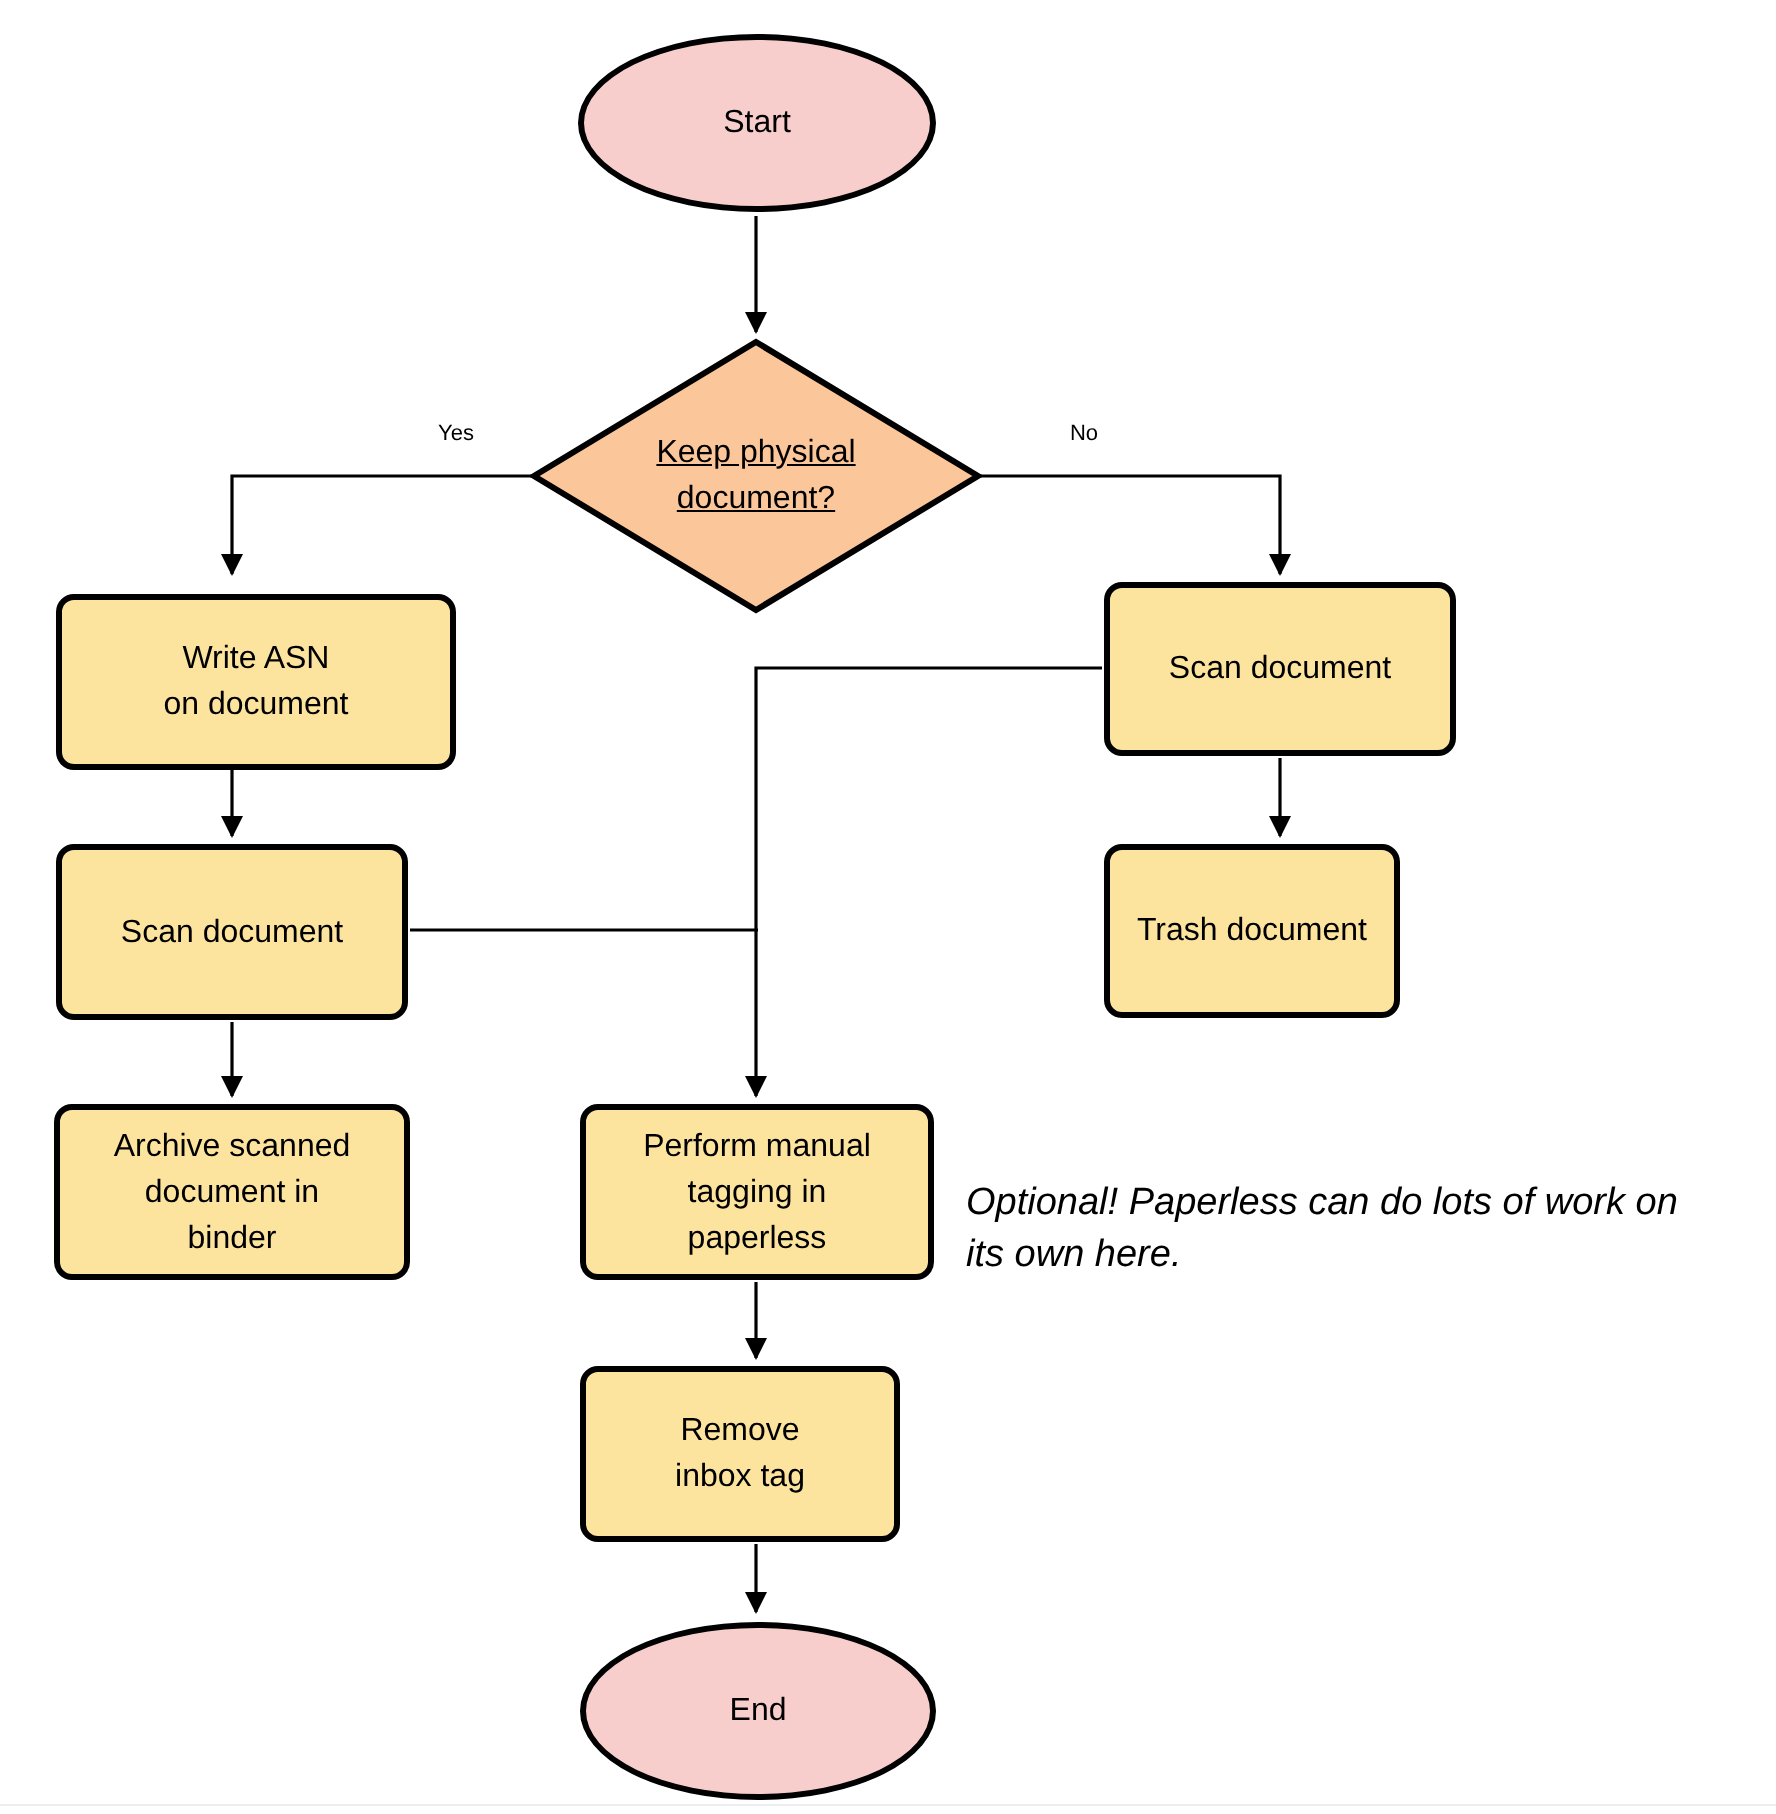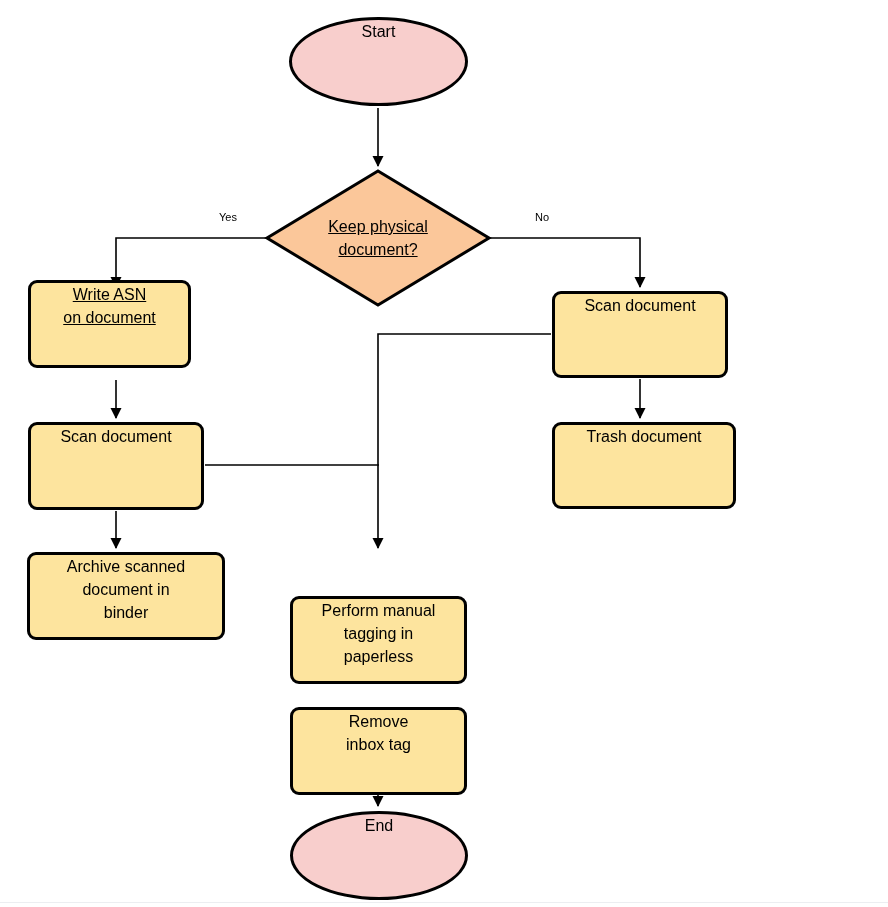--- a/index.html
+++ b/index.html
@@ -13,20 +13,21 @@
     overflow: hidden;
   }
   svg.edges { position: absolute; left: 0; top: 0; }
   .edge { stroke: #000000; stroke-width: 1.6; fill: none; }
   .diamond-svg { position: absolute; left: 259px; top: 163px; }
   .diamond { fill: #fbc79a; stroke: #000000; stroke-width: 3; }
   .node {
     position: absolute;
     box-sizing: border-box;
     display: flex;
+    align-items: center;
     justify-content: center;
     text-align: center;
     font-size: 16px;
     line-height: 23px;
   }
   .proc {
     background: #fde49e;
     border: 3px solid #000000;
     border-radius: 9px;
   }
@@ -89,51 +90,53 @@
   </div>
 
   <div class="node" style="left:283px; top:215px; width:190px; height:46px;text-decoration:underline;">
     <span class="node-label">Keep physical
 document?</span>
   </div>
 
   <div class="edge-label" style="left:206px; top:211px;">Yes</div>
   <div class="edge-label" style="left:520px; top:211px;">No</div>
 
-  <div class="node proc" style="left:28px; top:280px; width:163px; height:88px;text-decoration:underline;">
+  <div class="node proc" style="left:28px; top:297px; width:200px; height:88px;">
     <span class="node-label">Write ASN
 on document</span>
   </div>
 
   <div class="node proc" style="left:28px; top:422px; width:176px; height:88px;">
     <span class="node-label">Scan document</span>
   </div>
 
-  <div class="node proc" style="left:27px; top:552px; width:198px; height:88px;">
+  <div class="node proc" style="left:27px; top:552px; width:178px; height:88px;">
     <span class="node-label">Archive scanned
 document in
 binder</span>
   </div>
 
   <div class="node proc" style="left:552px; top:291px; width:176px; height:87px;">
     <span class="node-label">Scan document</span>
   </div>
 
-  <div class="node proc" style="left:552px; top:422px; width:184px; height:87px;">
+  <div class="node proc" style="left:552px; top:422px; width:148px; height:87px;">
     <span class="node-label">Trash document</span>
   </div>
 
-  <div class="node proc" style="left:290px; top:552px; width:177px; height:88px;margin-top:44px;">
+  <div class="node proc" style="left:290px; top:552px; width:177px; height:88px;">
     <span class="node-label">Perform manual
 tagging in
 paperless</span>
   </div>
 
+  <div class="note">Optional! Paperless can do lots of work on
+its own here.</div>
 
-  <div class="node proc" style="left:290px; top:683px; width:177px; height:88px;margin-top:24px;">
+  <div class="node proc" style="left:290px; top:683px; width:160px; height:88px;">
     <span class="node-label">Remove
 inbox tag</span>
   </div>
 
   <div class="node terminal" style="left:290px; top:811px; width:178px; height:89px;">
     <span class="node-label">End</span>
   </div>
 
   <div class="bottom-divider"></div>
 

